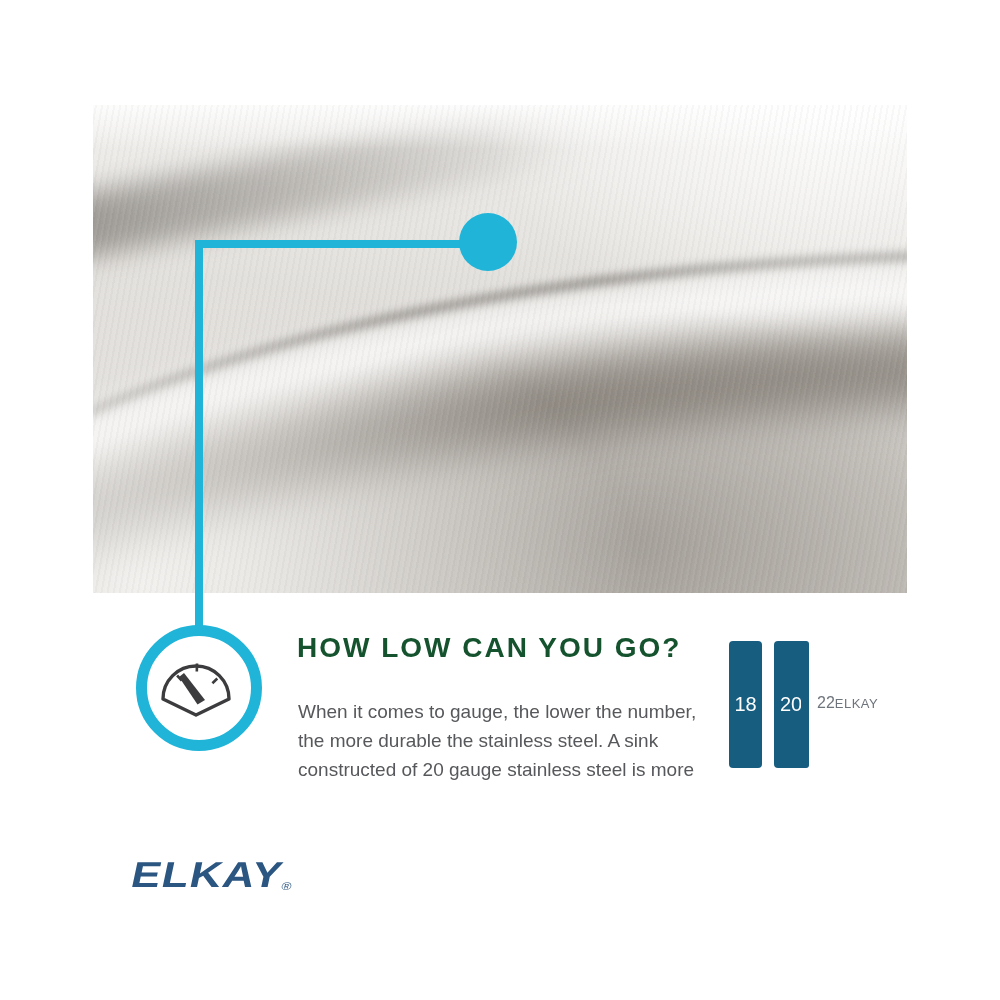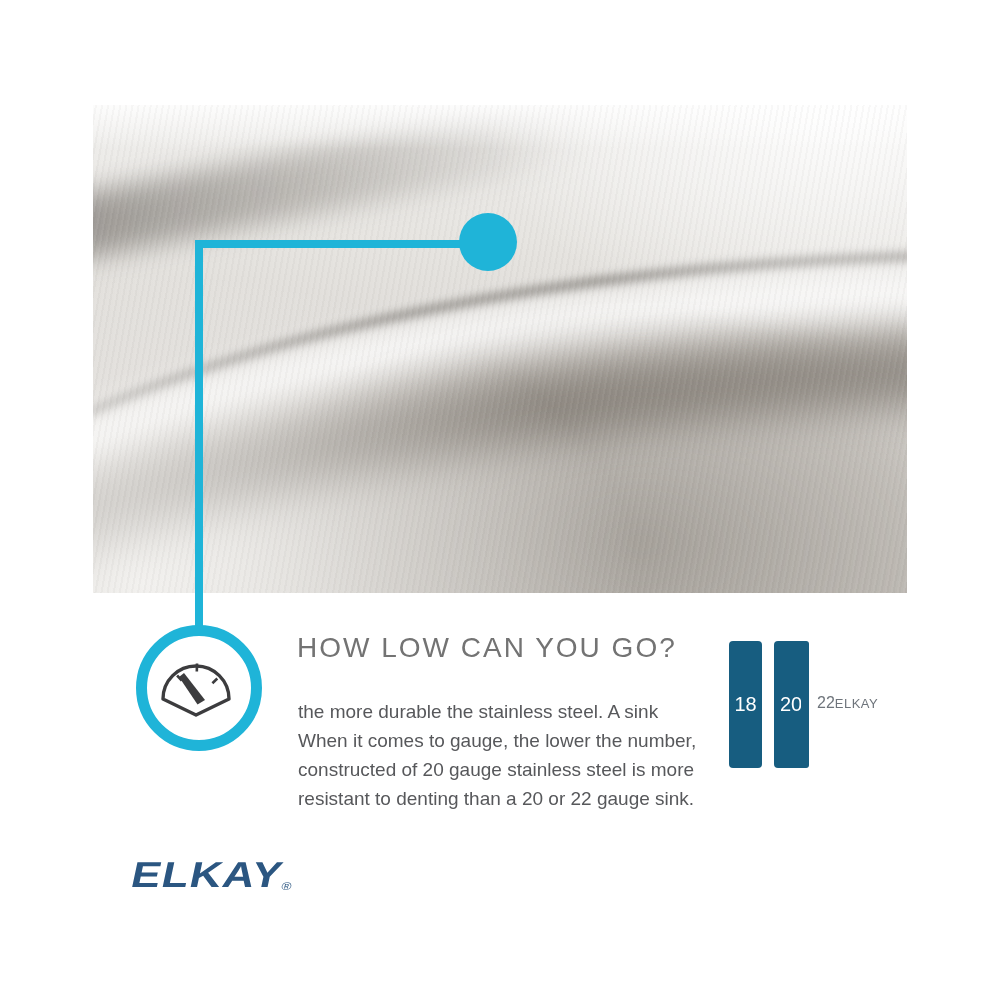--- a/index.html
+++ b/index.html
@@ -35,22 +35,22 @@
   
   .callout-hline{position:absolute;left:195px;top:240px;width:272px;height:8px;background:var(--accent);}
   .callout-vline{position:absolute;left:195px;top:240px;width:8px;height:392px;background:var(--accent);}
   .callout-dot{position:absolute;left:459px;top:213px;width:58px;height:58px;border-radius:50%;background:var(--accent);}
   .callout-ring{position:absolute;left:136px;top:625px;width:126px;height:126px;border-radius:50%;
     background:#ffffff;border:11px solid var(--accent);box-sizing:border-box;
     display:flex;align-items:center;justify-content:center;}
   .callout-ring svg{transform:translate(-3px,-2px);}
 
   
-  .headline{position:absolute;left:297px;top:632px;font-size:28px;font-weight:normal;
-    color:#737373;letter-spacing:2px;white-space:nowrap;}
+  .headline{position:absolute;left:297px;top:632px;font-size:28px;font-weight:bold;
+    color:#14532d;letter-spacing:2px;white-space:nowrap;}
   .bodytext{position:absolute;left:298px;top:697px;font-size:19px;line-height:29px;color:#57585b;}
 
   
   .bar{position:absolute;top:641px;height:127px;background:#175d80;border-radius:4px;
     display:flex;align-items:center;justify-content:center;color:#ffffff;font-size:20px;}
   .bar-18{left:729px;width:33px;}
   .bar-20{left:774px;width:34px;}
   .bar-22{left:801px;width:8px;border-radius:3px;}
   .gauge-label{position:absolute;left:817px;top:694px;display:flex;align-items:baseline;color:#6e747b;}
   .gauge-label .num{font-size:16px;}
@@ -88,24 +88,23 @@
       <path d="M 6 48 A 33 33 0 0 1 72 48 L 39 64 Z" fill="none" stroke="#3c3c3e" stroke-width="3.4" stroke-linejoin="round"></path>
       <line x1="20.1" y1="24.5" x2="24.8" y2="29.6" stroke="#3c3c3e" stroke-width="2.6"></line>
       <line x1="40" y1="12.5" x2="39.8" y2="20.5" stroke="#3c3c3e" stroke-width="2.6"></line>
       <line x1="60.3" y1="27.5" x2="55.4" y2="32.2" stroke="#3c3c3e" stroke-width="2.6"></line>
       <polygon points="22,26 27,22 48,49 40.5,53.5" fill="#3c3c3e"></polygon>
     </svg>
   </div>
 
   <div class="headline">HOW LOW CAN YOU GO?</div>
   <div class="bodytext">
+    <div>When it comes to gauge, the lower the number,</div>
     <div>the more durable the stainless steel. A sink</div>
-    <div>When it comes to gauge, the lower the number,</div>
     <div>constructed of 20 gauge stainless steel is more</div>
-    <div>resistant to denting than a 20 or 22 gauge sink.</div>
   </div>
 
   <div class="bar bar-18">
     <span>18</span>
   </div>
   <div class="bar bar-20">
     <span>20</span>
   </div>
   <div class="bar bar-22">
     <span></span>

